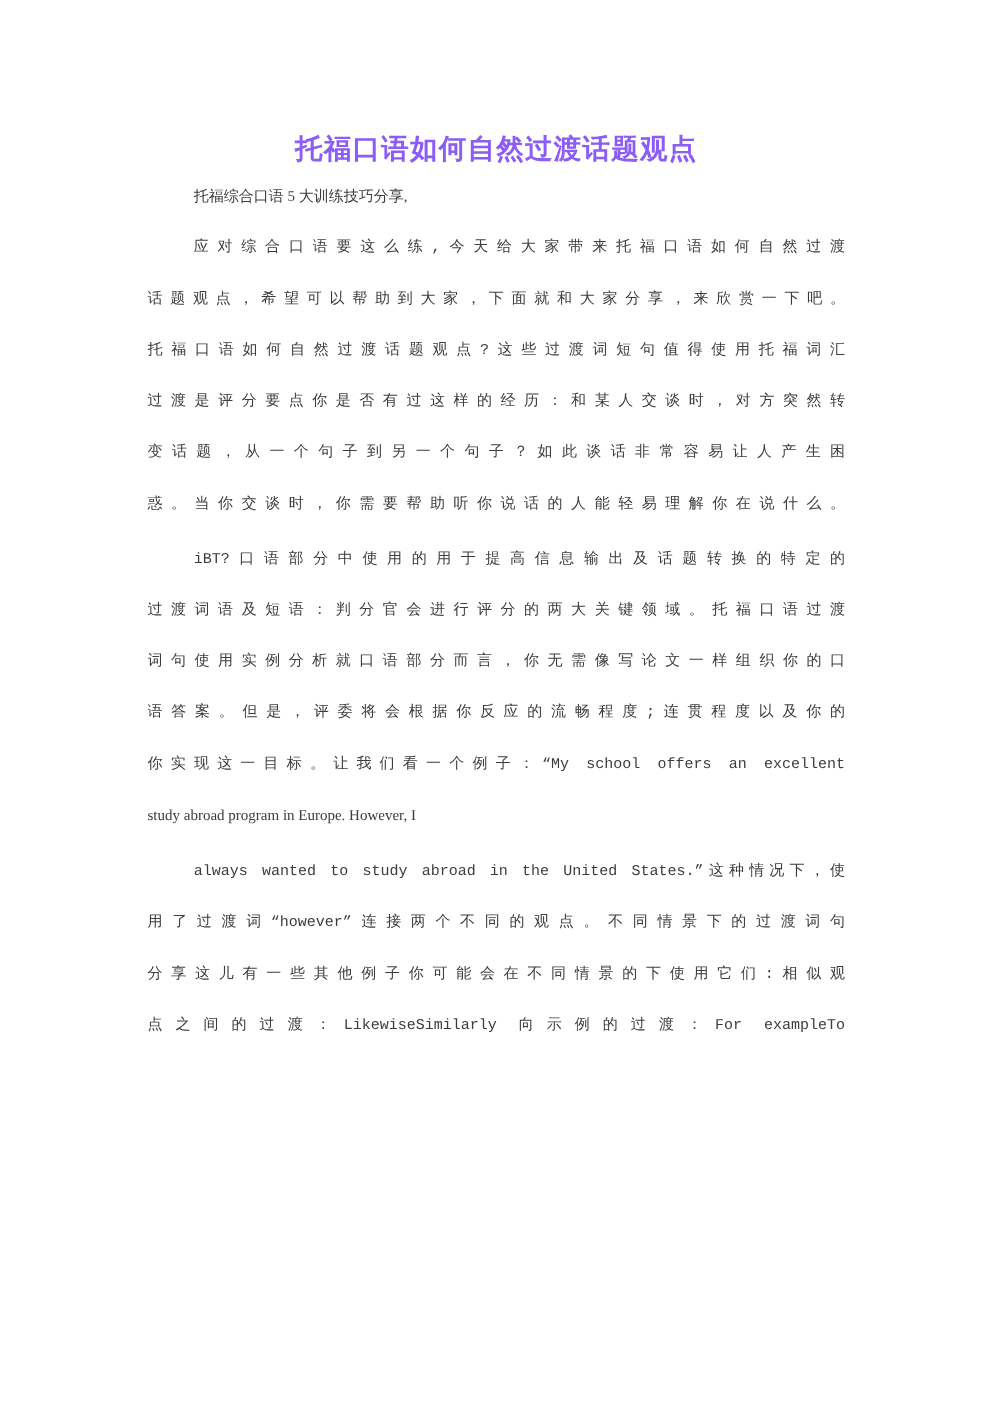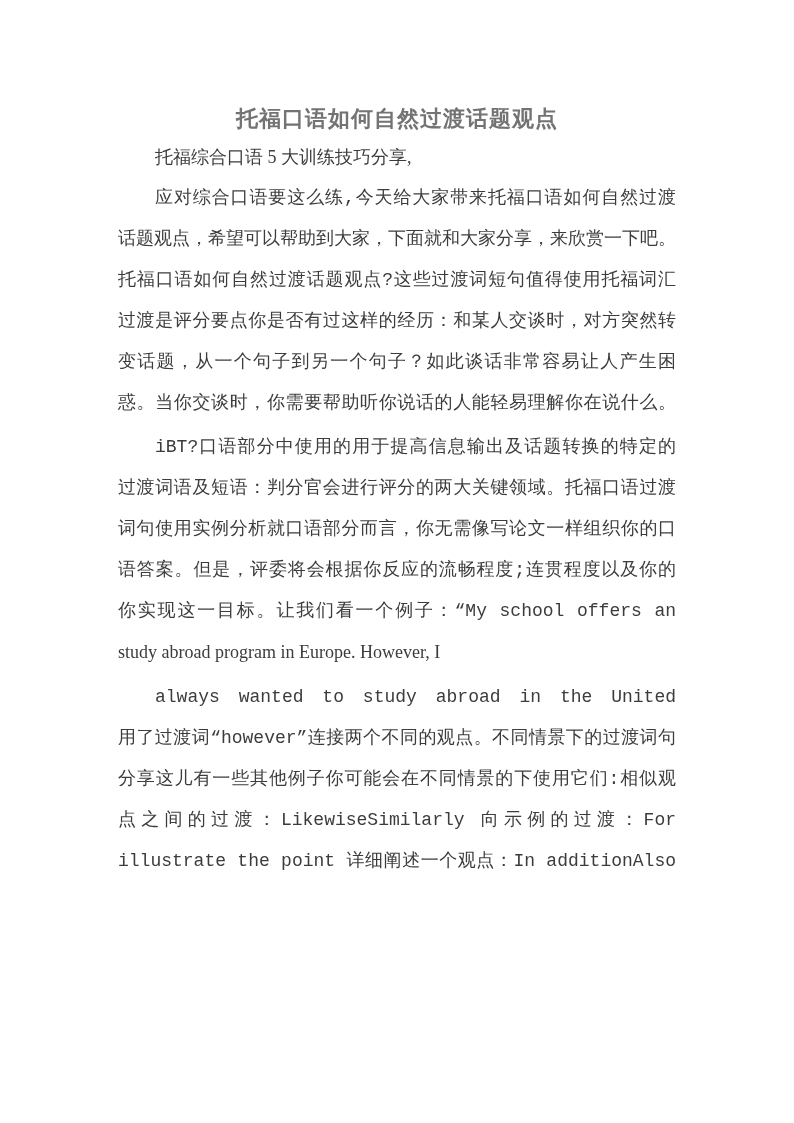--- a/index.html
+++ b/index.html
@@ -21,30 +21,30 @@
     left: 118px;
     top: 103px;
     width: 558px;
   }
   .title {
     margin: 0 0 2px 0;
     font-size: 22px;
     font-weight: 700;
     line-height: 32px;
     text-align: center;
-    color: #737373;
+    color: #8b5cf6;
     letter-spacing: 1px;
   }
   .paragraph {
     margin: 0;
   }
   .paragraph.gap-sm { margin-top: 3px; }
   .paragraph.gap-md { margin-top: 4px; }
   .line {
-    font-size: 18px;
+    font-size: 12px;
     line-height: 41px;
     height: 41px;
     overflow: hidden;
     text-align: left;
     white-space: normal;
   }
   .line.fill {
     text-align: justify;
     text-align-last: justify;
     font-family: Liberation Mono, monospace;
@@ -81,17 +81,16 @@
       <div class="line fill">语答案。但是，评委将会根据你反应的流畅程度;连贯程度以及你的</div>
       <div class="line fill">你实现这一目标。让我们看一个例子：“My school offers an excellent</div>
       <div class="line">study abroad program in Europe. However, I</div>
     </div>
 
     <div class="paragraph gap-md">
       <div class="line indent fill">always wanted to study abroad in the United States.”这种情况下，使</div>
       <div class="line fill">用了过渡词“however”连接两个不同的观点。不同情景下的过渡词句</div>
       <div class="line fill">分享这儿有一些其他例子你可能会在不同情景的下使用它们:相似观</div>
       <div class="line fill">点之间的过渡：LikewiseSimilarly 向示例的过渡：For exampleTo</div>
-      <div class="line fill">illustrate the point 详细阐述一个观点：In additionAlso 表示因果关系：</div>
     </div>
 
   </div>
 </div>
 
 </body></html>

